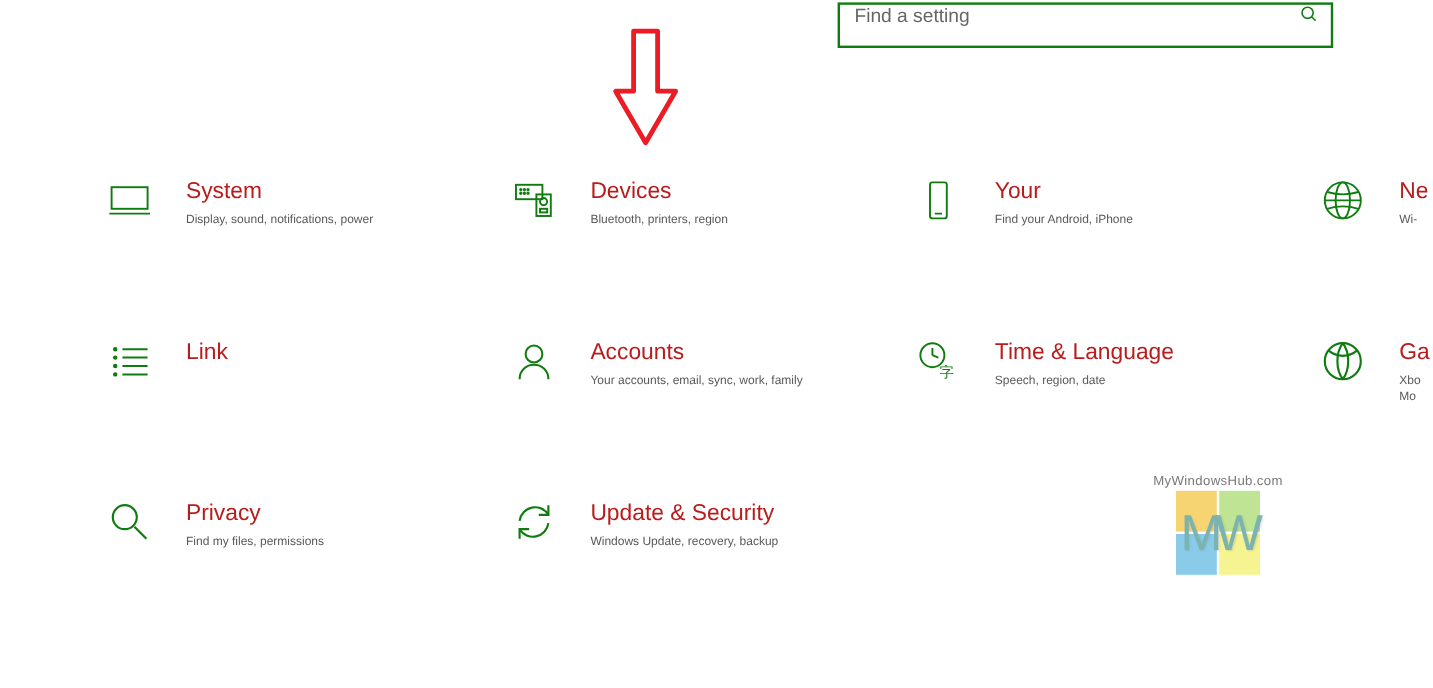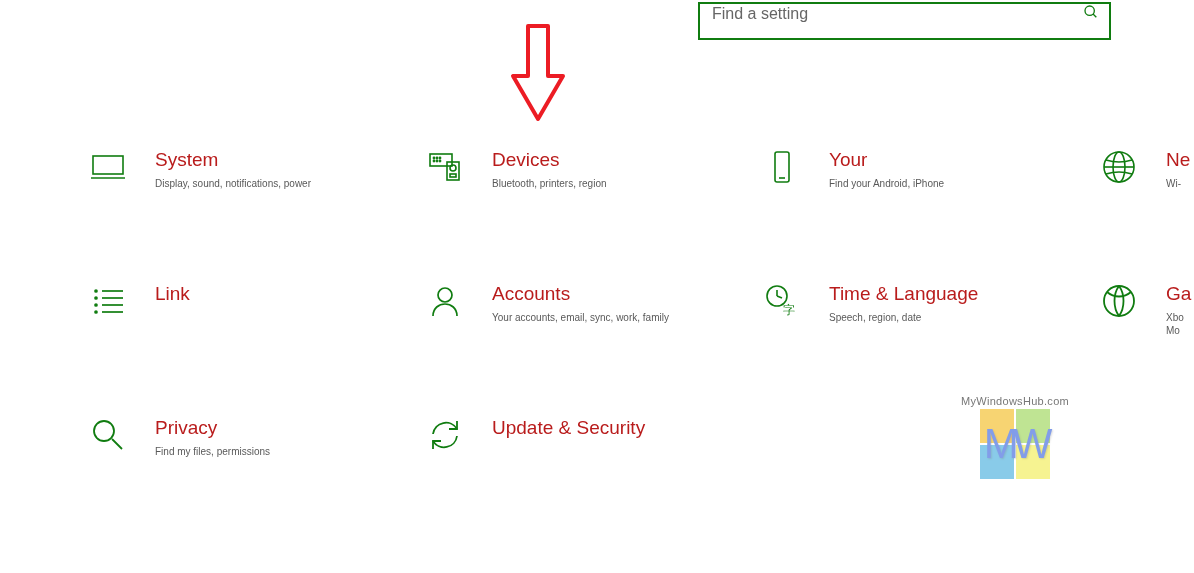--- a/index.html
+++ b/index.html
@@ -107,21 +107,21 @@
   .wm-logo .sq {
     position: absolute;
     width: 34px; height: 34px;
   }
   .wm-logo .r1c1 { left:0; top:0; background:#f2b200; }
   .wm-logo .r1c2 { left:36px; top:0; background:#8ccf3b; }
   .wm-logo .r2c1 { left:0; top:36px; background:#2aa1d8; }
   .wm-logo .r2c2 { left:36px; top:36px; background:#f0eb38; }
   .wm-letters {
     position:absolute; left:0; top:0; width:100%; height:100%;
-    font-size:42px; font-weight:400; color:#1d4ed8; display:flex;
+    font-size:42px; font-weight:400; color:#0f766e; display:flex;
     align-items:center; justify-content:center; letter-spacing:-6px;
     font-family:"Segoe UI",Arial,sans-serif;
     text-shadow:1px 1px 2px rgba(0,0,0,.25);
   }
 </style>
 </head>
 <body>
 
 <div class="search-wrap">
   <input class="search-input" type="text" placeholder="Find a setting" style="">
@@ -284,20 +284,21 @@
     <span class="tile-icon">
       <svg viewBox="0 0 34 34" fill="none" stroke="currentColor" stroke-width="1.8">
         <path d="M29 11a13 13 0 0 0-24 5"></path>
           <polyline points="29,3 29,11 21,11"></polyline>
         <path d="M5 23a13 13 0 0 0 24-5"></path>
           <polyline points="5,31 5,23 13,23"></polyline>
       </svg>
     </span>
     <div class="tile-text">
       <div class="tile-title">Update &amp; Security</div>
+      <div class="tile-desc">Windows Update, recovery, backup</div>
     </div>
   </div>
 
   <div></div>
 </div>
 
 <div class="watermark">
   <div class="wm-text">MyWindowsHub.com</div>
   <div class="wm-logo">
     <div class="sq r1c1"></div>

